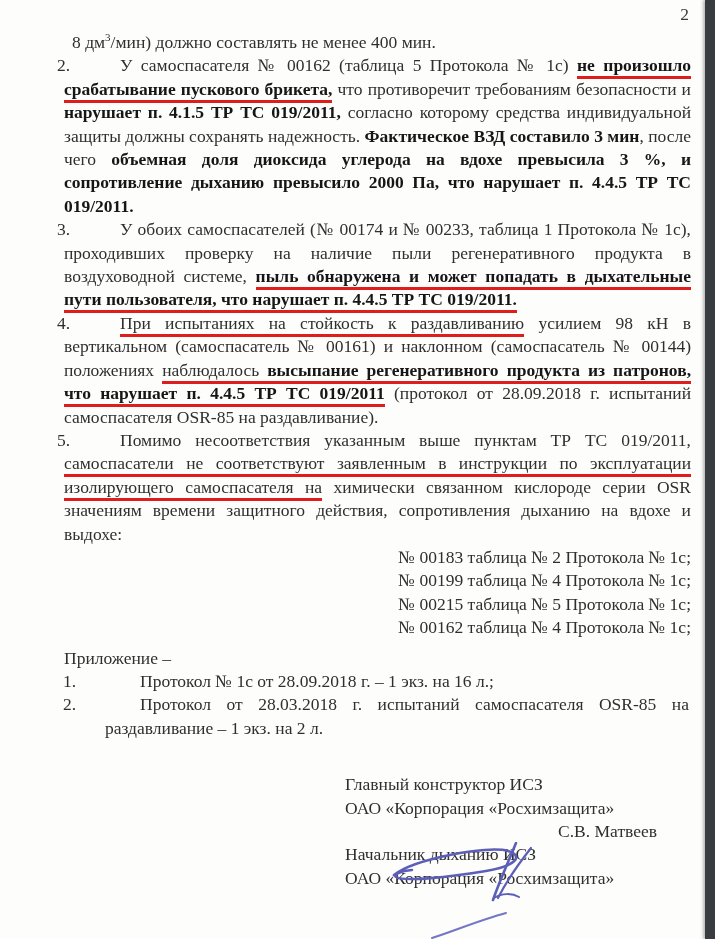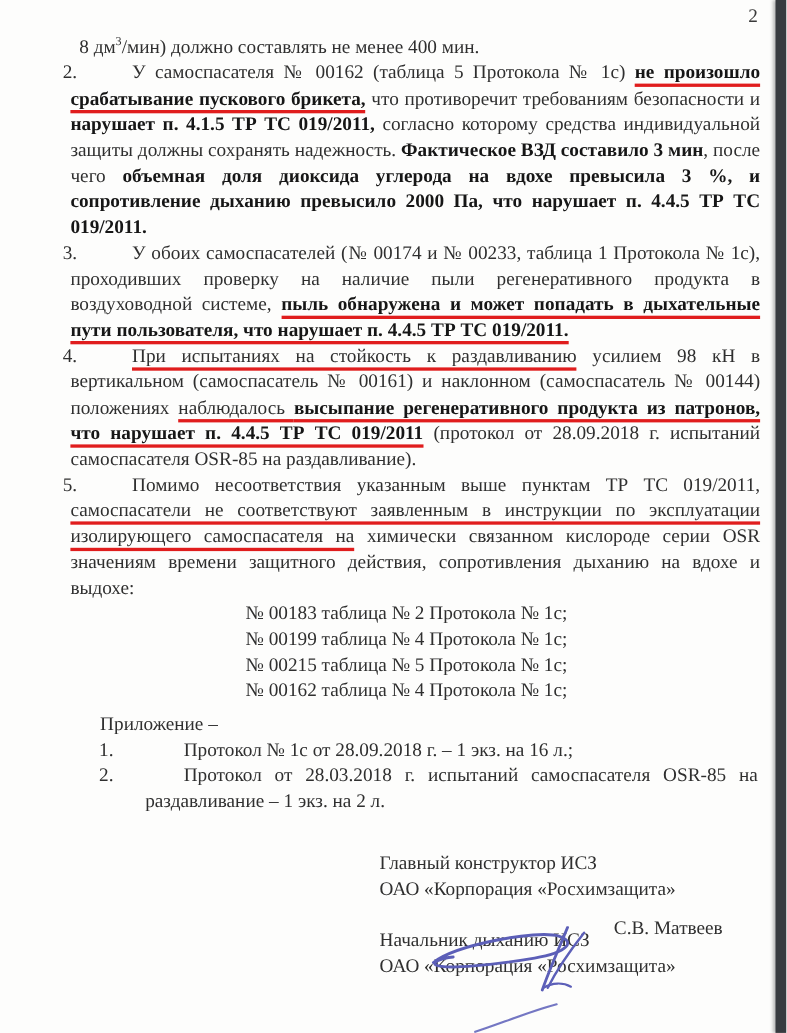--- a/index.html
+++ b/index.html
@@ -19,34 +19,34 @@
   .content{position:absolute;left:0;top:0;width:705px;}
   #paragraphs{margin-top:31px;}
   .para{
     font-size:17.5px;line-height:23.4px;
     margin:0 14px 0 64px;
     text-align:justify;hyphens:none;
   }
   .para.plain{text-indent:0;padding-left:8px;text-align:left;}
   .para.item{position:relative;text-indent:56px;}
   .para.item .num{position:absolute;left:-7px;top:0;text-indent:0;}
-  .para.line{margin-left:48px;text-align:center;text-indent:0;}
+  .para.line{margin-left:48px;text-align:right;text-indent:0;}
   .run.b{font-weight:bold;color:#161616;}
   .run.rl{border-bottom:3.5px solid #e01d1d;padding-bottom:1px;}
   sup.run{font-size:11px;line-height:0;}
-  #attachment{margin-top:7px;padding-left:27px;}
+  #attachment{margin-top:7px;}
   .att-title{font-size:17.5px;line-height:23.4px;margin-left:64px;}
   .att-item{
     position:relative;font-size:17.5px;line-height:23.4px;
     margin:0 16px 0 105px;text-indent:35px;text-align:justify;hyphens:none;
   }
   .att-item .num{position:absolute;left:-42px;top:0;text-indent:0;}
   .sig-block{margin-top:33px;margin-left:345px;font-size:17.5px;line-height:23.4px;}
   .sig-row{position:relative;height:23.4px;}
-  .sig-block .sig-row .abs-right{position:absolute;right:48px;top:12px;width:400px;text-align:right;}
+  .sig-block .sig-row .abs-right{position:absolute;right:48px;top:0;width:400px;text-align:right;}
   .ink{position:absolute;pointer-events:none;}
   .ink path{fill:none;stroke:#5c5fb8;stroke-linecap:round;}
 </style>
 </head>
 <body>
 
 <div class="content">
   <div class="page-number">2</div>
 
   <div id="paragraphs">

